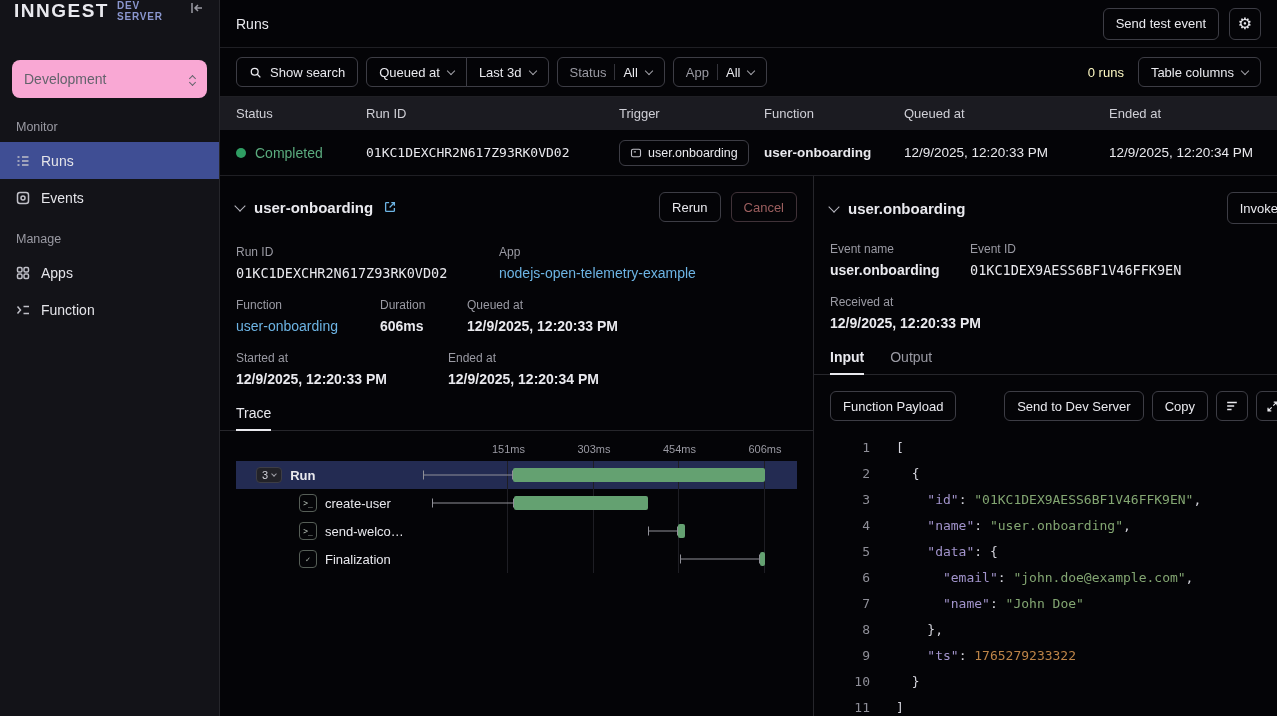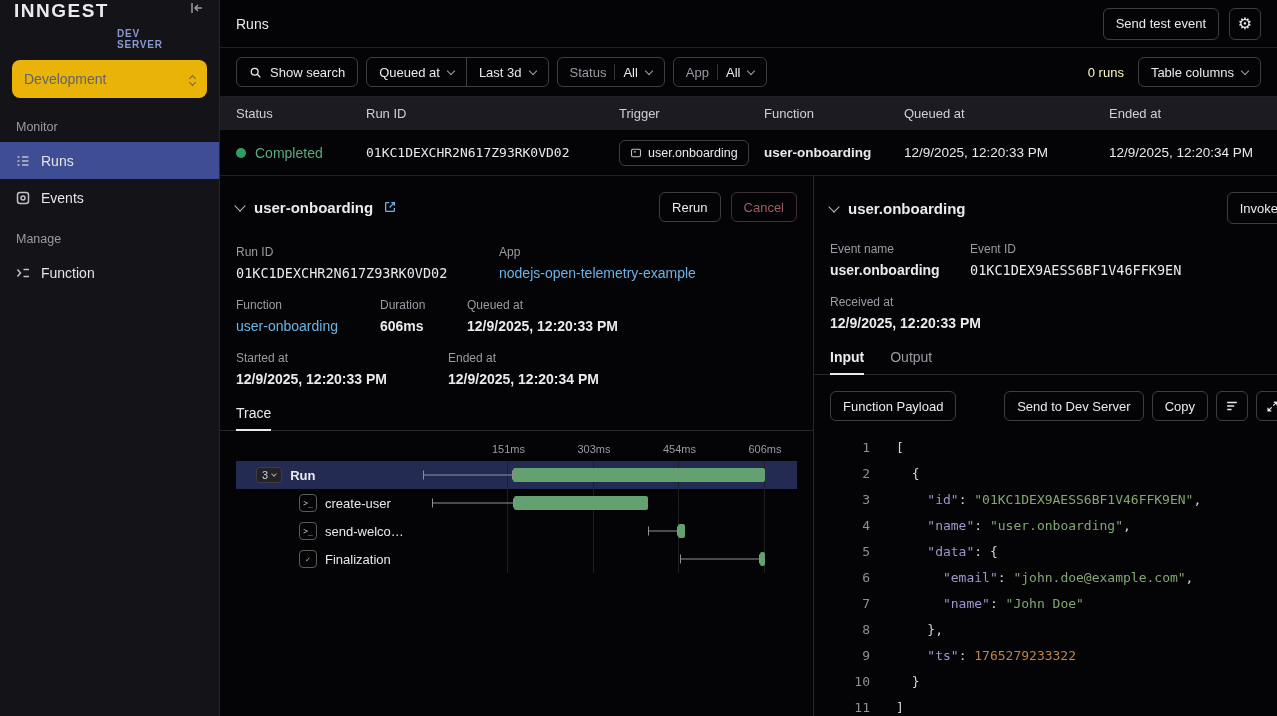--- a/index.html
+++ b/index.html
@@ -23,24 +23,24 @@
     font-size:13px; font-family:inherit; cursor:pointer; white-space:nowrap; }
   .btn.tall { height:32px; }
   .icon-btn { width:32px; padding:0; justify-content:center; }
   .btn.cancel { color:var(--cancel-red,#9d5f5f); border-color:#403238; }
 
   
   .sidebar { width:220px; min-width:220px; background:#131318; border-right:1px solid #26262b;
     display:flex; flex-direction:column; }
   .logo-row { display:flex; align-items:flex-start; height:54px; padding:0 14px; gap:8px; }
   .logo { font-size:19px; font-weight:800; letter-spacing:1.5px; }
-  .dev-badge { font-size:10px; font-weight:700; letter-spacing:.8px; color:var(--dev-badge,#8b97cf);margin-top:28px; }
+  .dev-badge { font-size:10px; font-weight:700; letter-spacing:.8px; color:var(--dev-badge,#8b97cf); }
   .collapse-btn { margin-left:auto; color:#9a9aa3; cursor:pointer; }
   .env-select { margin:6px 12px 6px; height:38px; display:flex; align-items:center;
-    justify-content:space-between; background:#eab308; border-radius:8px; padding:0 12px;
+    justify-content:space-between; background:#f9a8d4; border-radius:8px; padding:0 12px;
     color:#63636c; font-size:14px; cursor:pointer; }
   .env-select .chev { border-color:#63636c; width:5px; height:5px; }
   .section-label { padding:16px 16px 8px; font-size:12.5px; color:#9a9aa3; }
   .nav-item { display:flex; align-items:center; gap:10px; height:37px; padding:0 15px;
     font-size:14px; color:#e4e4e9; cursor:pointer; }
   .nav-item svg { color:#c0c0c8; }
   .nav-item.active { background:var(--sidebar-active,#3f4e94); }
 
   
   .main { flex:1; display:flex; flex-direction:column; min-width:0; }
@@ -178,20 +178,31 @@
         <svg width="16" height="16" viewBox="0 0 16 16" fill="none" stroke="currentColor" stroke-width="1.5">
             <rect x="2.5" y="2.5" width="11" height="11" rx="2.5"></rect>
             <circle cx="8" cy="8" r="2"></circle>
           </svg>
       </span>
       <span>Events</span>
     </div>
 
     <div class="section-label">Manage</div>
 
+    <div class="nav-item">
+      <span>
+        <svg width="16" height="16" viewBox="0 0 16 16" fill="none" stroke="currentColor" stroke-width="1.5">
+            <rect x="2.5" y="2.5" width="4.5" height="4.5" rx="1.2"></rect>
+            <rect x="9" y="2.5" width="4.5" height="4.5" rx="1.2"></rect>
+            <rect x="2.5" y="9" width="4.5" height="4.5" rx="1.2"></rect>
+            <rect x="9" y="9" width="4.5" height="4.5" rx="1.2"></rect>
+          </svg>
+      </span>
+      <span>Apps</span>
+    </div>
     <div class="nav-item">
       <span>
         <svg width="16" height="16" viewBox="0 0 16 16" fill="none" stroke="currentColor" stroke-width="1.5">
             <path d="M2.5 4.5 5.5 8l-3 3.5M8.5 11.5H14M8.5 4.5H14"></path>
           </svg>
       </span>
       <span>Function</span>
     </div>
   </aside>
 

